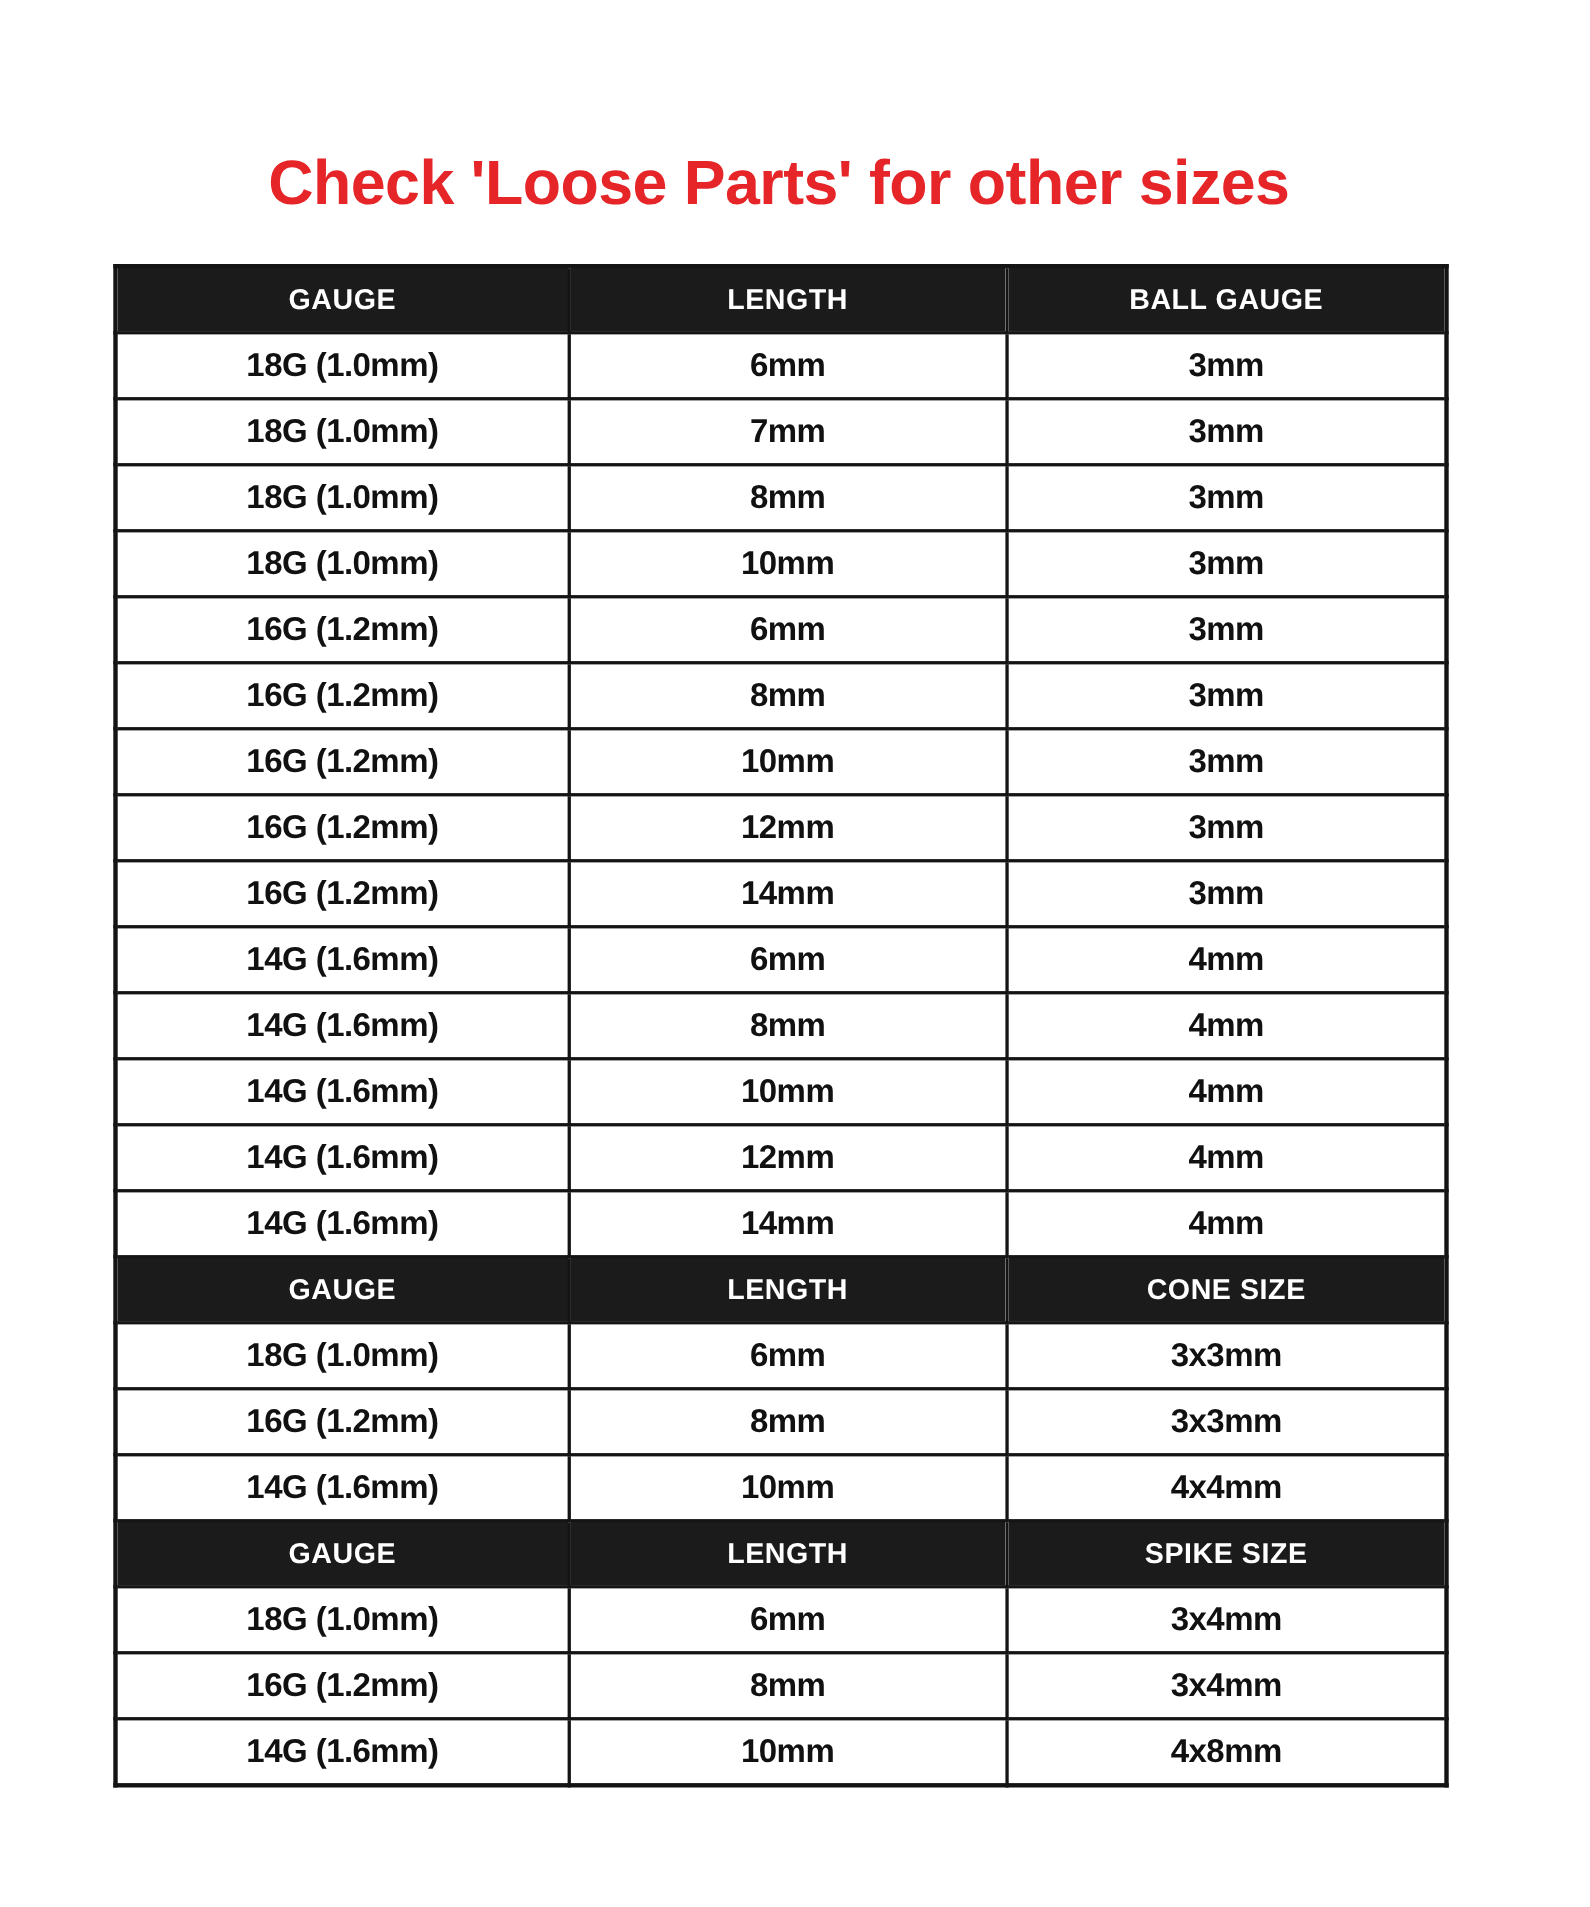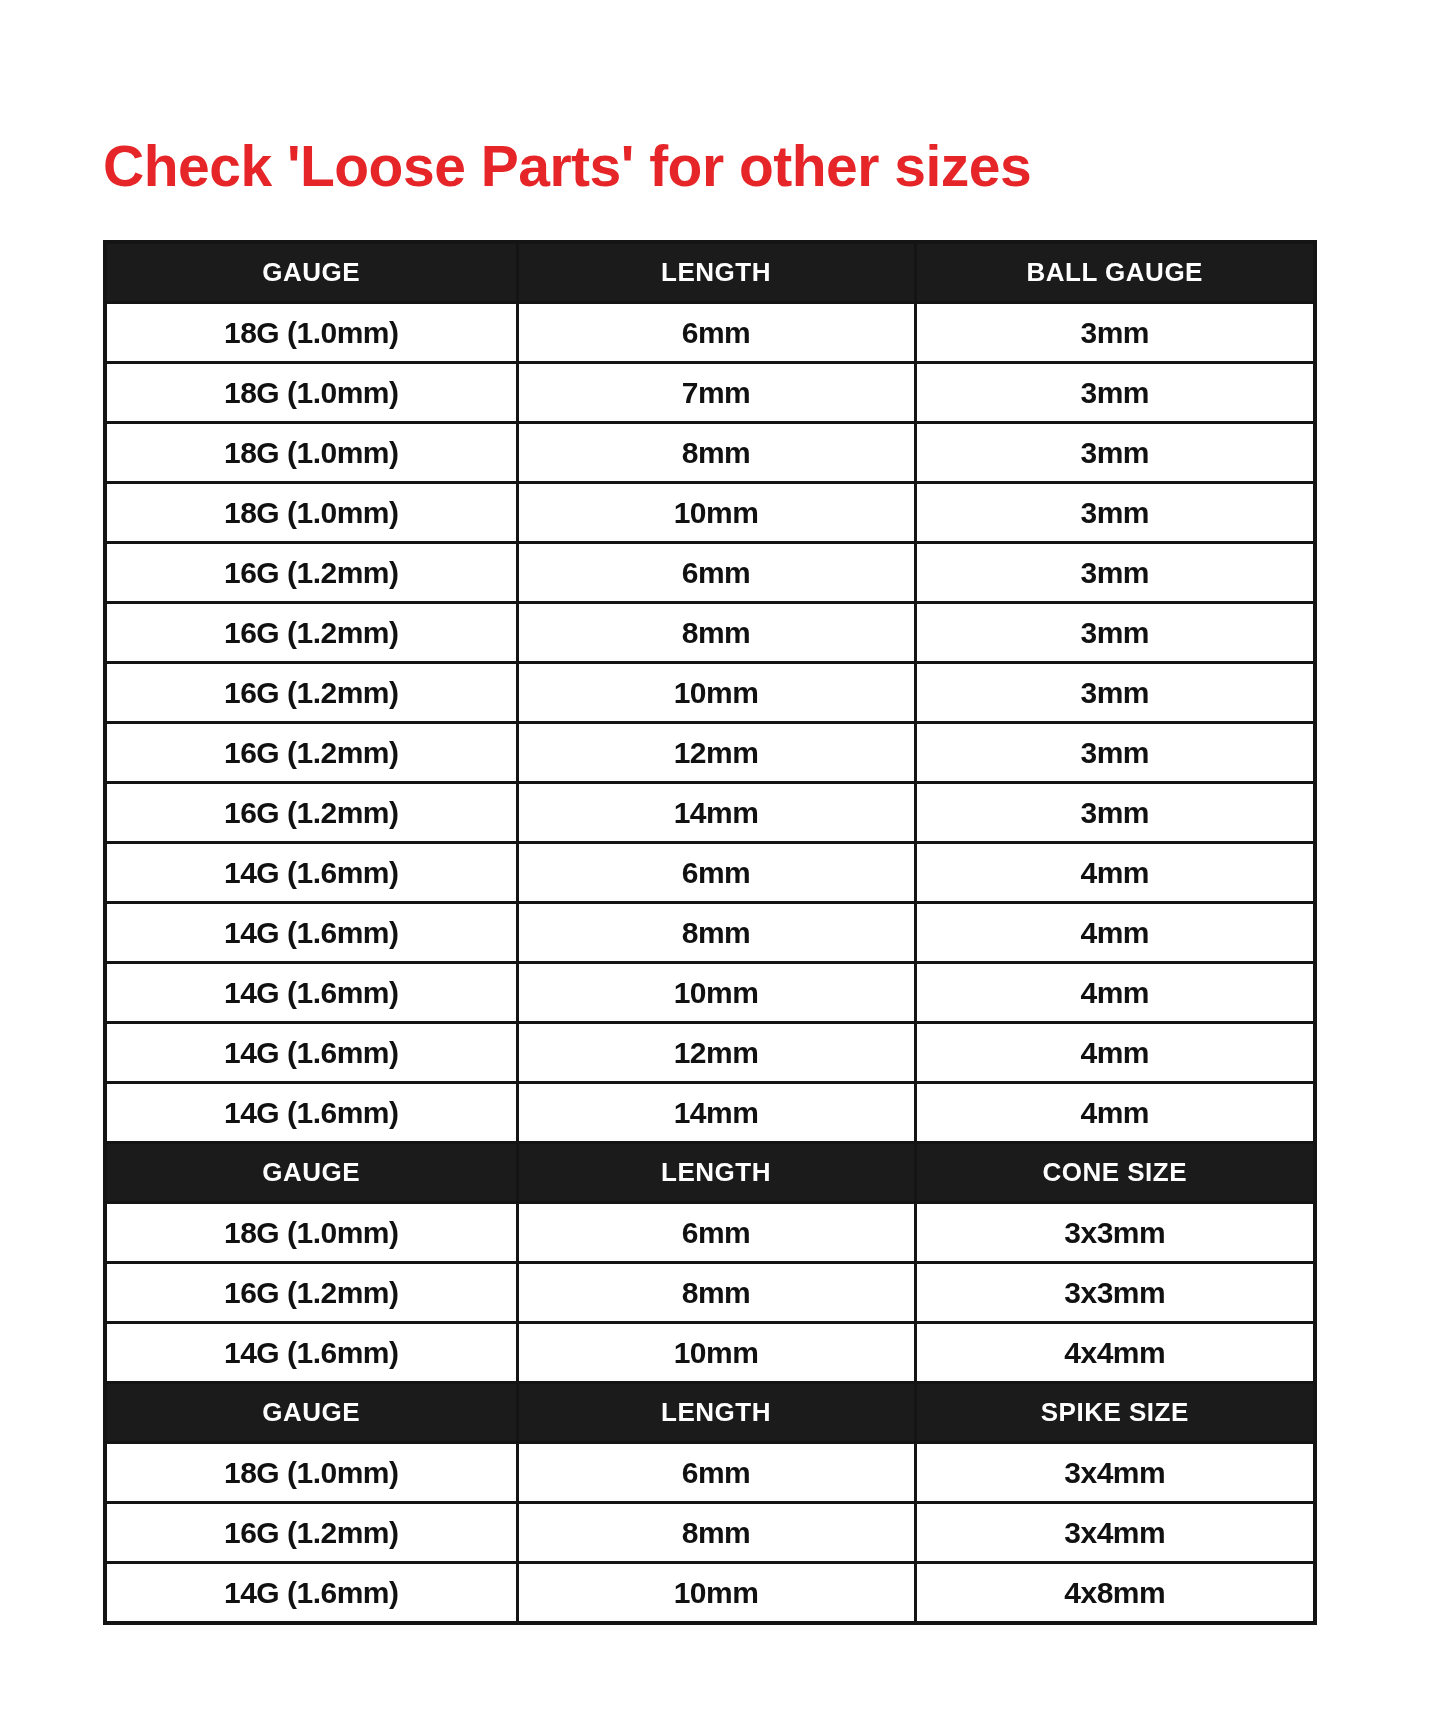--- a/index.html
+++ b/index.html
@@ -14,21 +14,21 @@
     height: 1734px;
     background: #ffffff;
     overflow: hidden;
   }
   .title {
     position: absolute;
     top: 138px;
     left: 103px;
     width: 1210px;
     margin: 0;
-    text-align: left;
+    text-align: center;
     font-size: 57px;
     font-weight: 800;
     letter-spacing: -0.5px;
     line-height: 1;
     white-space: nowrap;
   }
   table.sizes {
     position: absolute;
     top: 240px;
     left: 103px;

